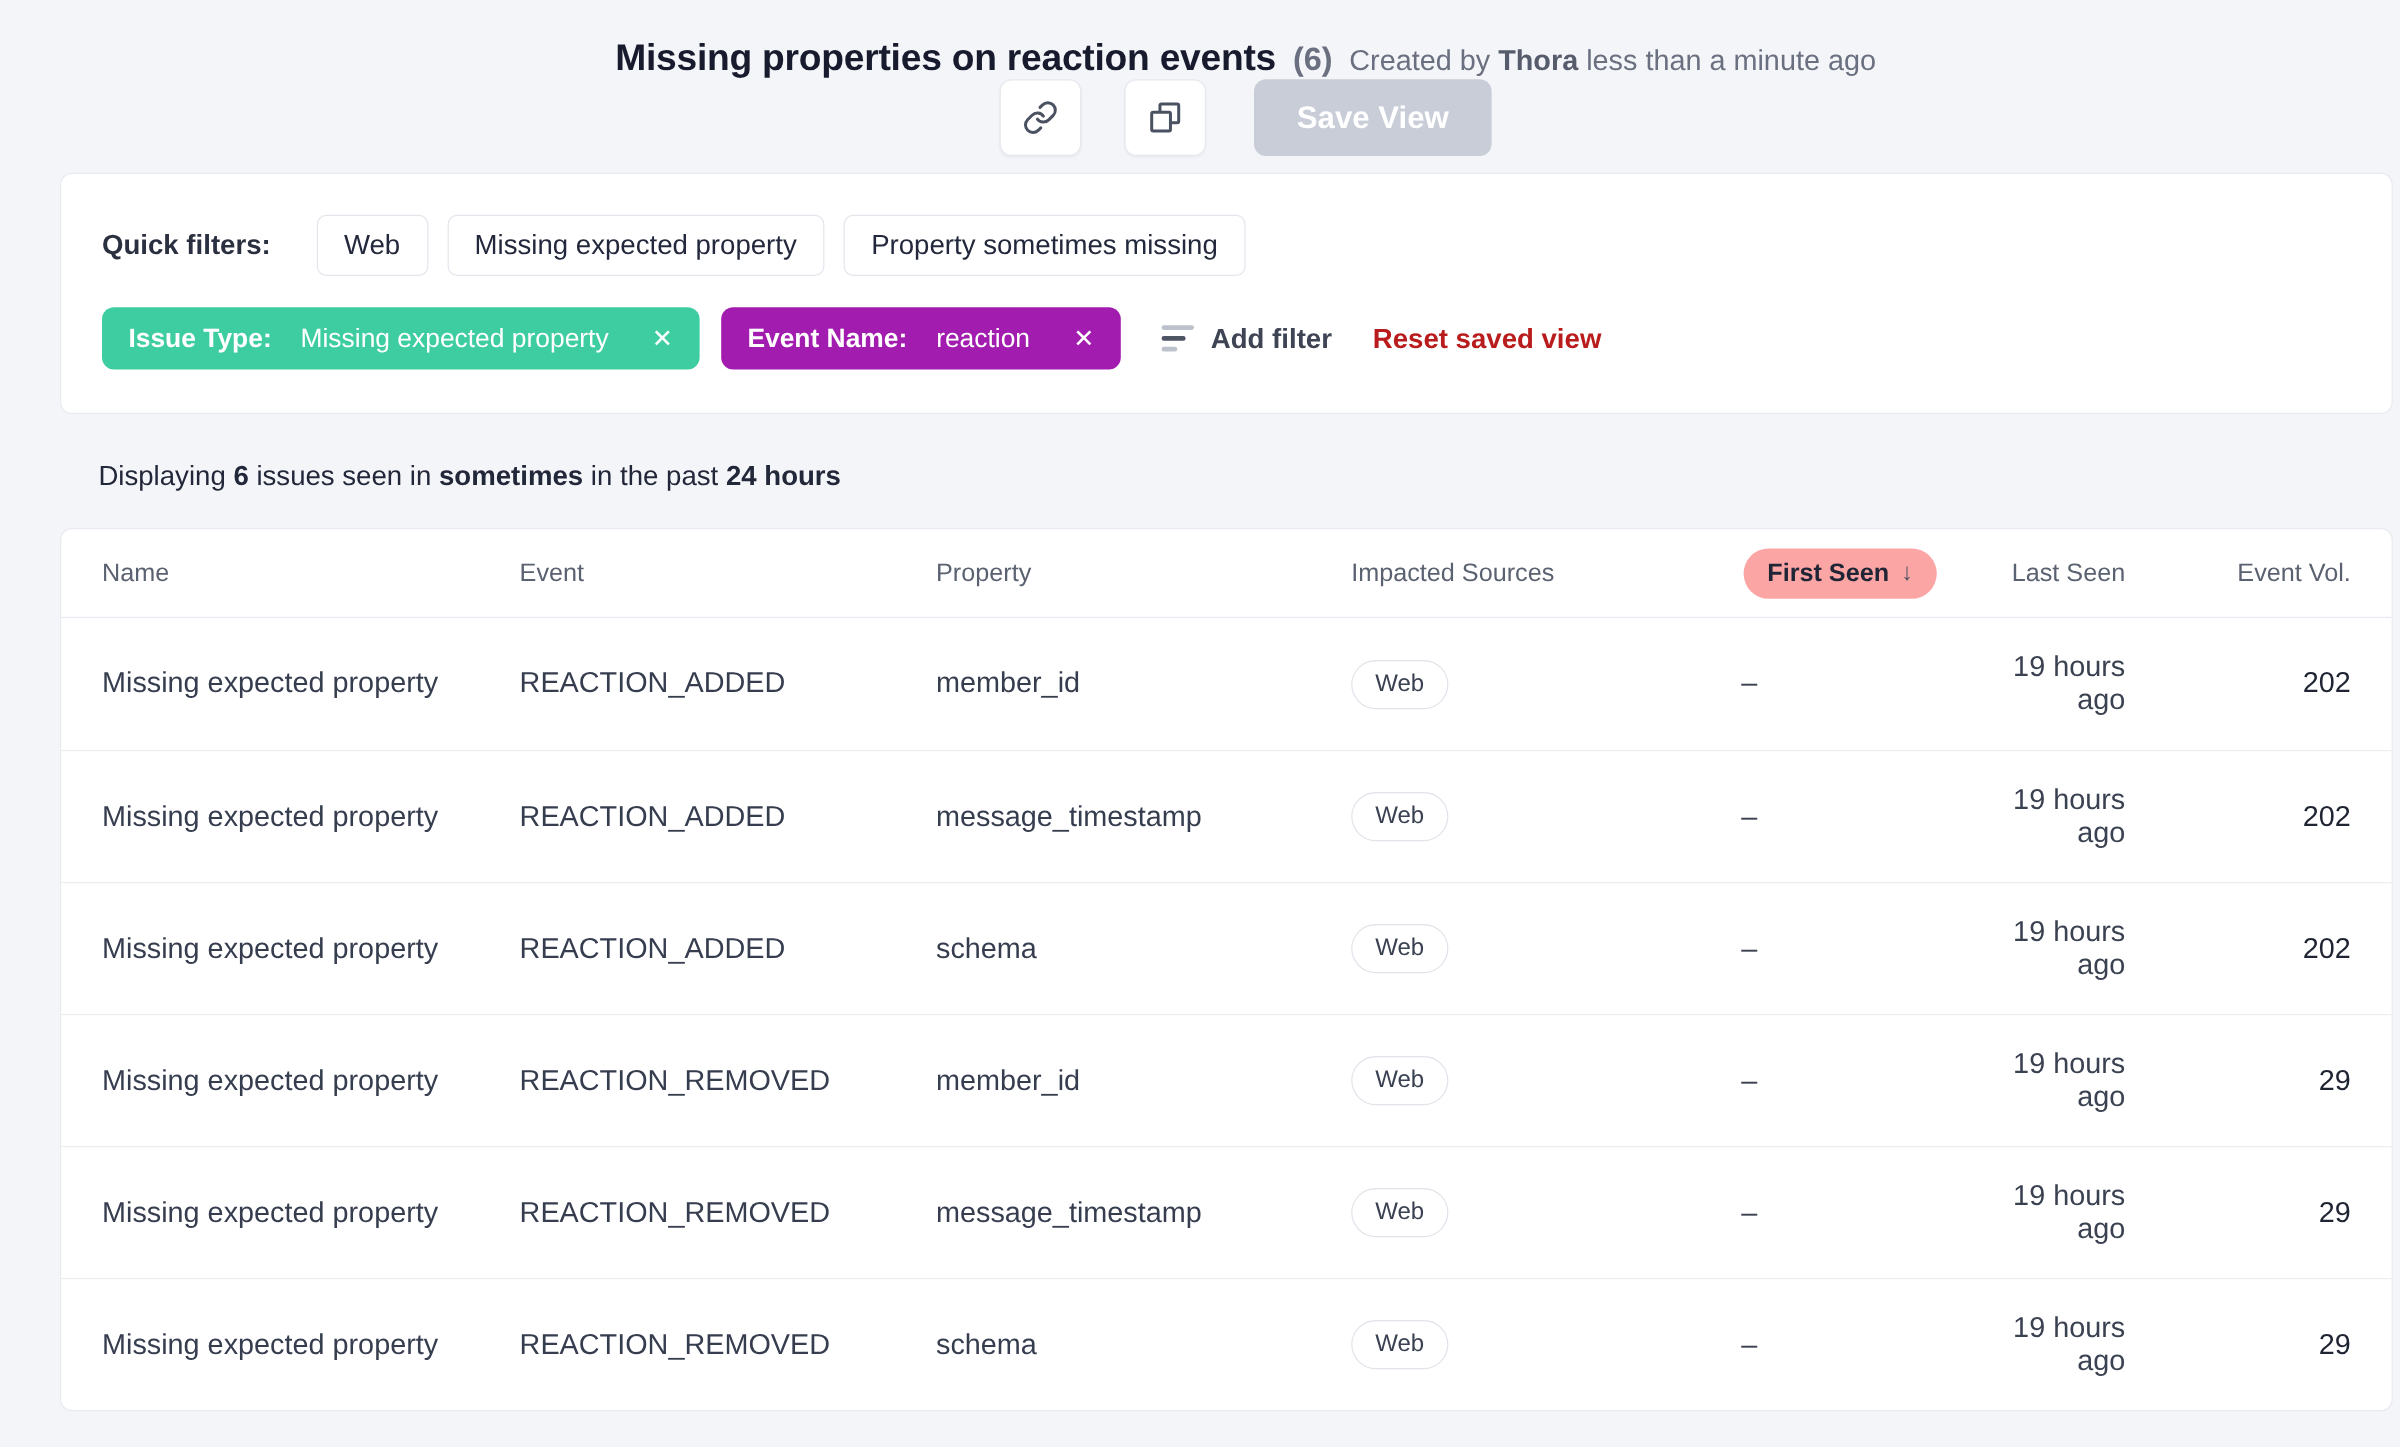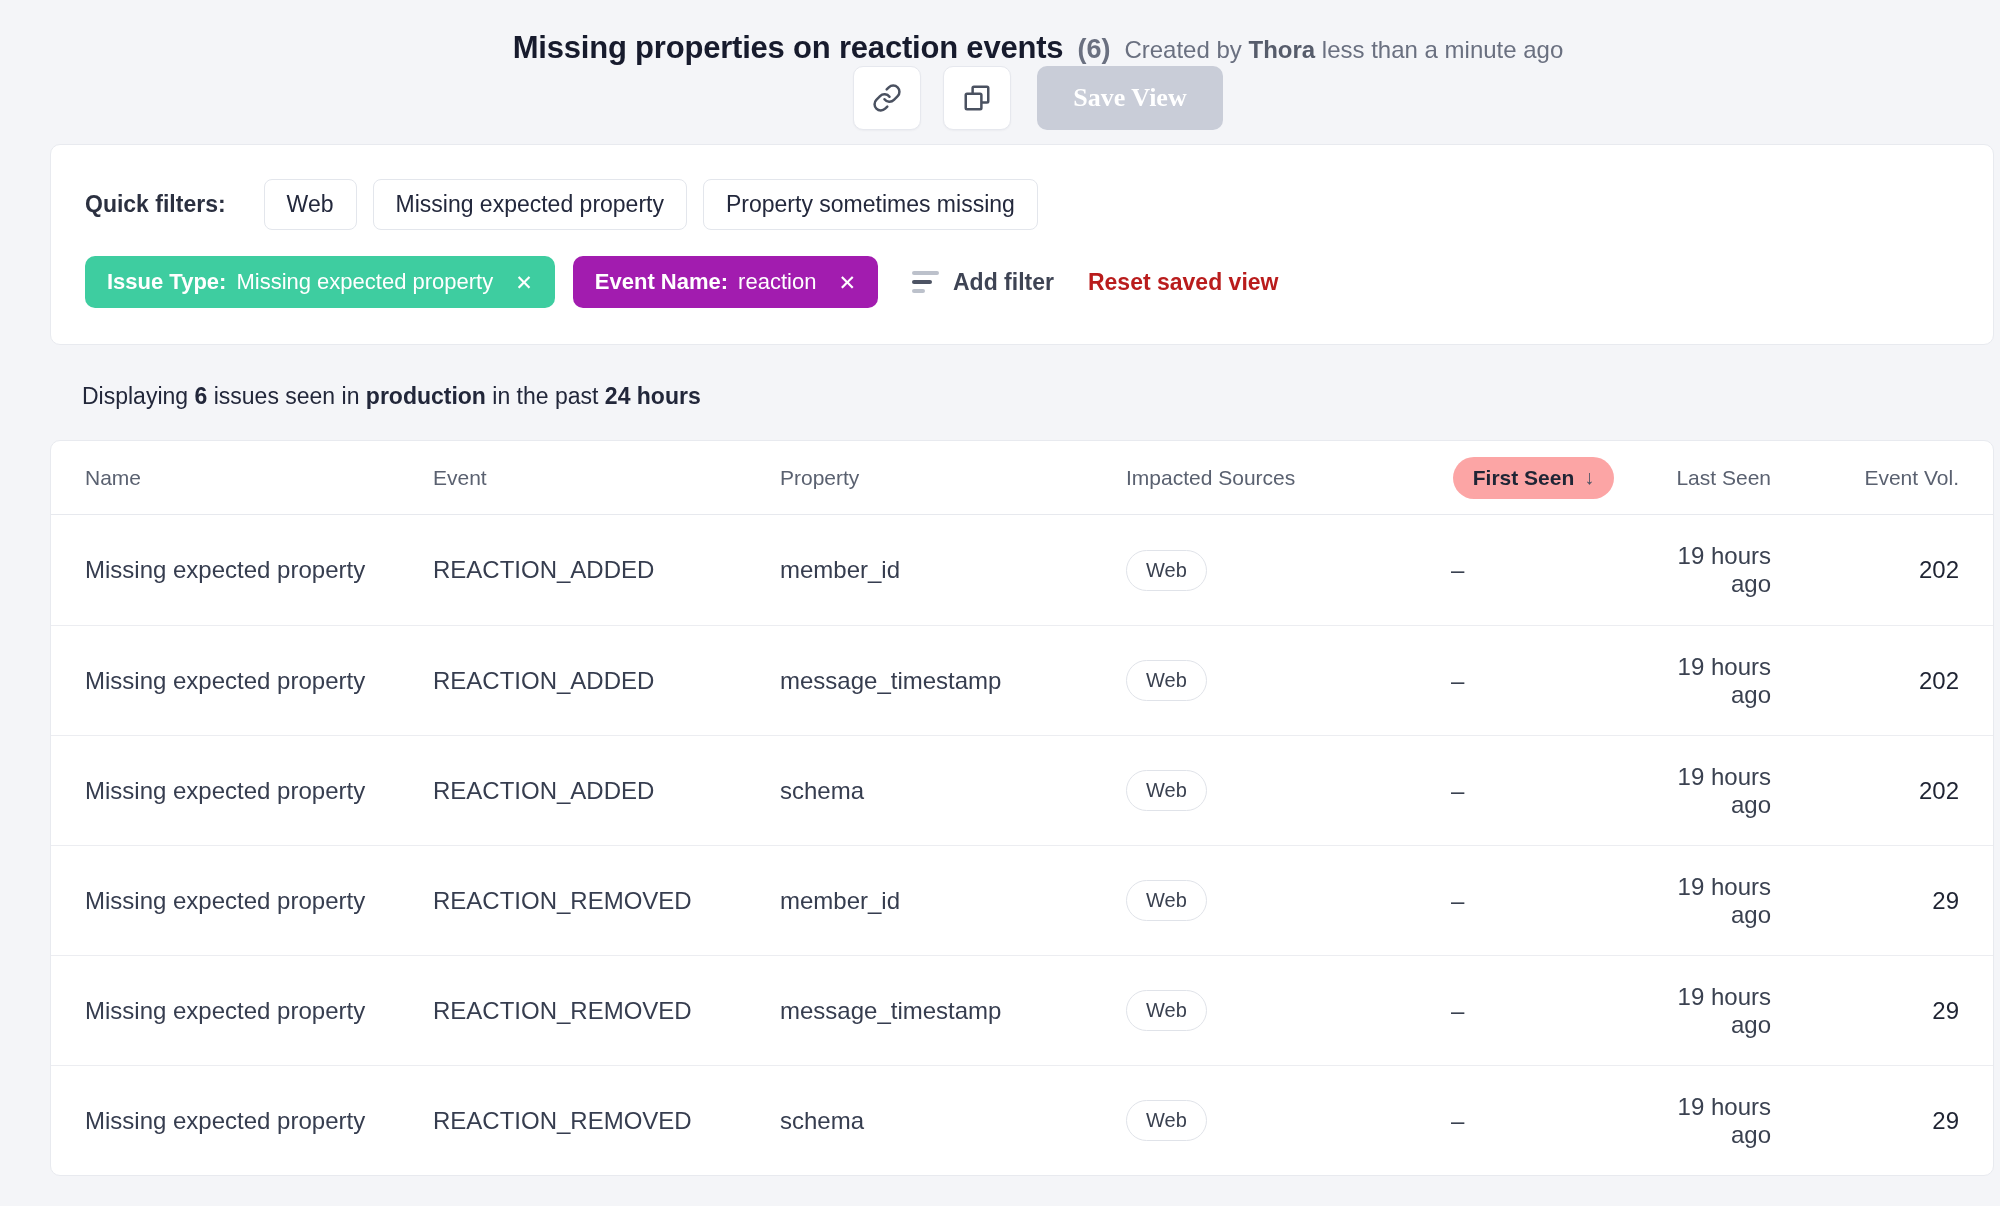--- a/index.html
+++ b/index.html
@@ -15,21 +15,21 @@
     display:flex; align-items:center;
     padding:30px 6px 0 82px;
     height:110px;
     flex-direction:column;
   }
   .title-wrap { display:flex; align-items:baseline; gap:14px; flex:1; min-width:0; }
   .page-title { font-size:31px; font-weight:700; color:#171b2d; letter-spacing:-0.2px; }
   .title-count { font-size:27px; font-weight:700; color:#6a7080; }
   .title-meta { font-size:24px; color:#6a7080; }
   .title-meta b { color:#565c6b; font-weight:700; }
-  .header-actions { display:flex; gap:22px;font-family:Liberation Serif, serif; }
+  .header-actions { display:flex; gap:36px; }
   .icon-btn {
     width:68px; height:64px; background:#ffffff;
     border:1px solid #e6e8ee; border-radius:10px;
     display:flex; align-items:center; justify-content:center;
     cursor:pointer; box-shadow:0 1px 2px rgba(20,24,40,.04);
   }
   .icon-btn svg { width:30px; height:30px; stroke:#4a5160; stroke-width:2; fill:none;
     stroke-linecap:round; stroke-linejoin:round; }
   .save-btn {
     height:64px; padding:0 36px; margin-left:4px;
@@ -46,21 +46,21 @@
   .filters-card { margin-top:34px; padding:34px 34px 36px 34px; }
   .qf-row { display:flex; align-items:center; gap:18px; }
   .qf-label { font-size:23px; font-weight:700; color:#2b3040; margin-right:20px; }
   .qf-pill {
     background:#fff; border:1px solid #e3e6ec; border-radius:8px;
     padding:11px 22px; font-size:23px; color:#23283c; cursor:pointer;
     font-family:inherit; white-space:nowrap;
   }
   .chips-row { display:flex; align-items:center; gap:18px; margin-top:26px; }
   .chip {
-    display:inline-flex; align-items:center; gap:10px;
+    display:inline-flex; align-items:center; gap:24px;
     border-radius:10px; padding:13px 22px;
     color:#ffffff; font-size:22px; cursor:pointer; white-space:nowrap;
   }
   .chip .chip-label { font-weight:700; }
   .chip .chip-close { margin-left:12px; font-size:21px; line-height:1; cursor:pointer; }
   .add-filter { display:flex; align-items:center; gap:14px; margin-left:16px; cursor:pointer; }
   .filter-icon { display:flex; flex-direction:column; gap:5px; width:27px; }
   .filter-icon i { display:block; height:4px; border-radius:2px; }
   .filter-icon i:nth-child(1){ width:27px; background:#bcc1cb; }
   .filter-icon i:nth-child(2){ width:20px; background:#4d5464; }
@@ -162,21 +162,21 @@
       <span class="add-filter-label">Add filter</span>
     </div>
     <span class="reset-link">Reset saved view</span>
   </div>
 </div>
 
 <div class="summary">
   <span>Displaying</span>
   <b>6</b>
   <span>issues seen in</span>
-  <b>production</b>
+  <b>sometimes</b>
   <span>in the past</span>
   <b>24 hours</b>
 </div>
 
 <div class="card table-card">
   <div class="tgrid-row thead">
     <div class="th">Name</div>
     <div class="th">Event</div>
     <div class="th">Property</div>
     <div class="th">Impacted Sources</div>

